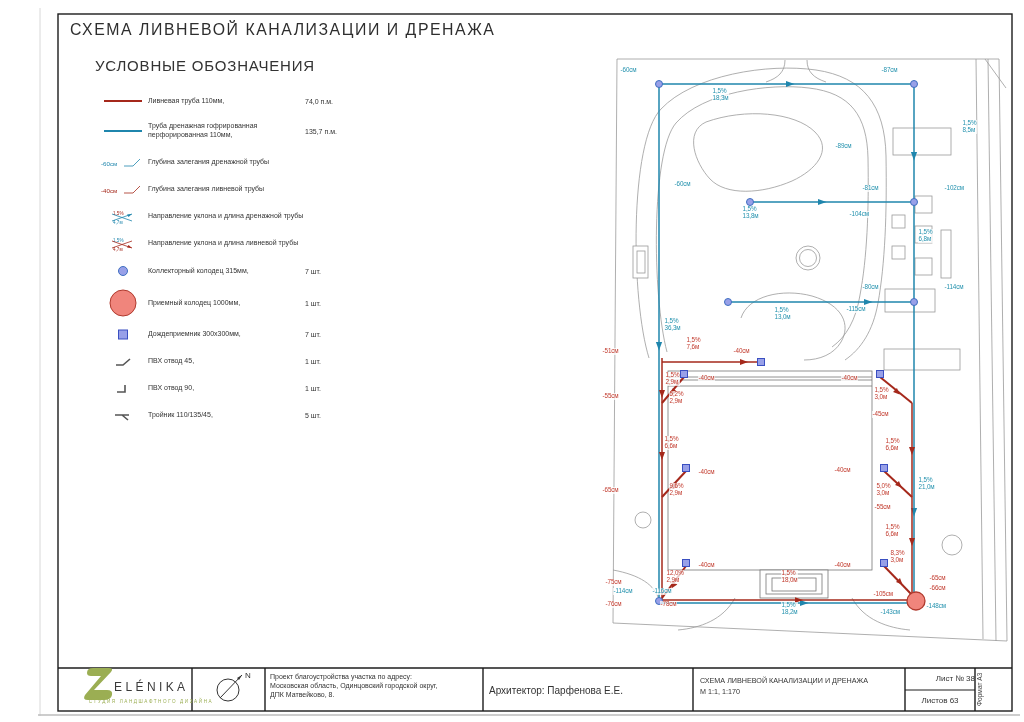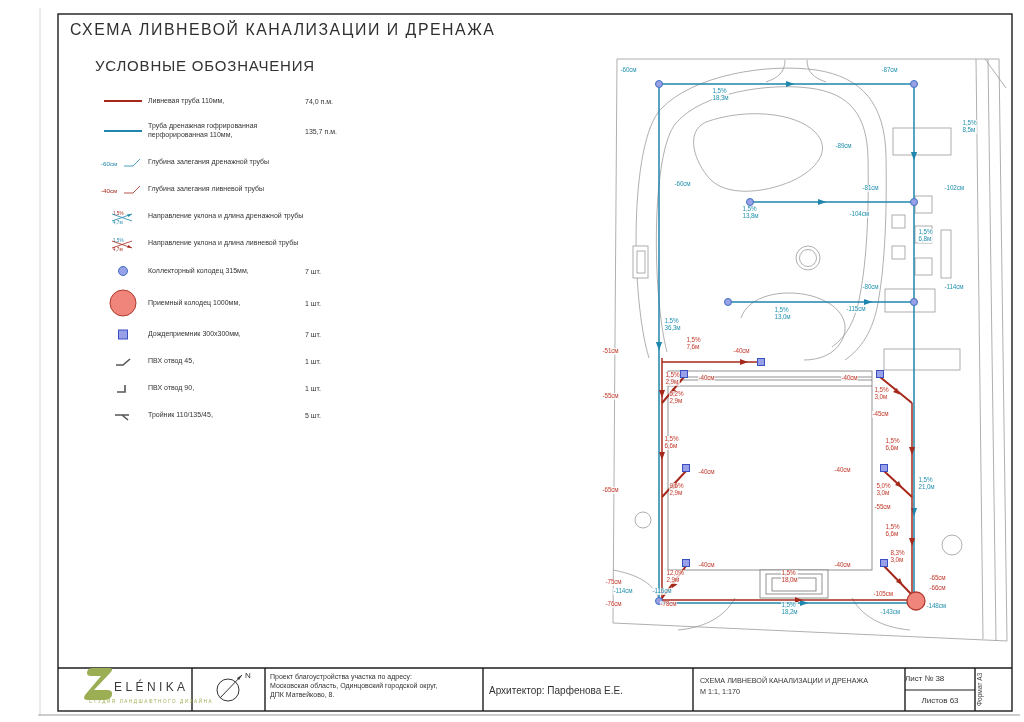--- a/index.html
+++ b/index.html
@@ -16,21 +16,21 @@
   .lg-val{font-size:7px;color:#333;white-space:nowrap}
   .ann{position:absolute;font-size:6.3px;line-height:1.1;white-space:nowrap;
     background:rgba(255,255,255,.74);padding:0 .5px;letter-spacing:-.1px}
   .ann-d{color:var(--c-drain_label)}
   .ann-s{color:var(--c-storm_label)}
   .tb-text{position:absolute;color:#333}
   .tb-project{left:270px;top:672px;width:210px;font-size:7px;line-height:1.3;white-space:pre-line}
   .tb-architect{left:489px;top:685px;width:200px;font-size:10px}
   .tb-doctitle{left:700px;top:676px;width:200px;font-size:7.2px;line-height:1.35}
   .tb-scale{left:700px;top:687px;width:200px;font-size:7.2px}
-  .tb-sheet{left:905px;top:674px;width:70px;font-size:8px;text-align:left}
+  .tb-sheet{left:905px;top:674px;width:70px;font-size:8px;text-align:right}
   .tb-sheets{left:905px;top:696px;width:70px;font-size:8px;text-align:center}
   .tb-format{left:976px;top:668px;width:36px;height:43px;font-size:6.6px;
     writing-mode:vertical-rl;transform:rotate(180deg);text-align:center;color:#444}
   .logo{position:absolute;left:80px;top:666px;width:130px;height:44px}
   .logo-z{position:absolute;left:0;top:0;width:34px;height:36px}
   .logo-name{position:absolute;left:34px;top:14px;font-size:12px;letter-spacing:3.4px;color:#3a3a3a}
   .logo-tag{position:absolute;left:-14px;top:33px;width:170px;font-size:4.6px;letter-spacing:1.6px;
     color:var(--c-logo_green);text-align:center}
   .north{position:absolute;left:204px;top:666px;width:55px;height:44px}
 </style>

